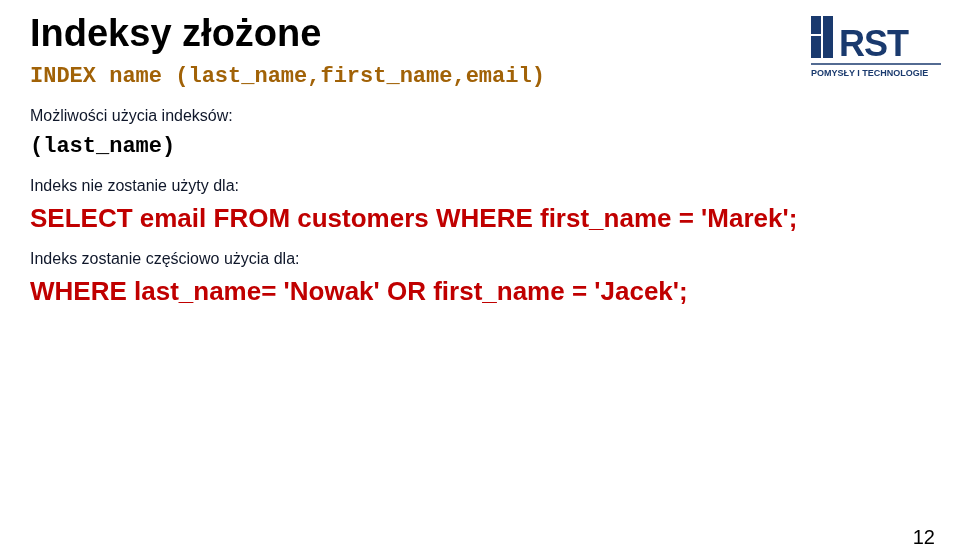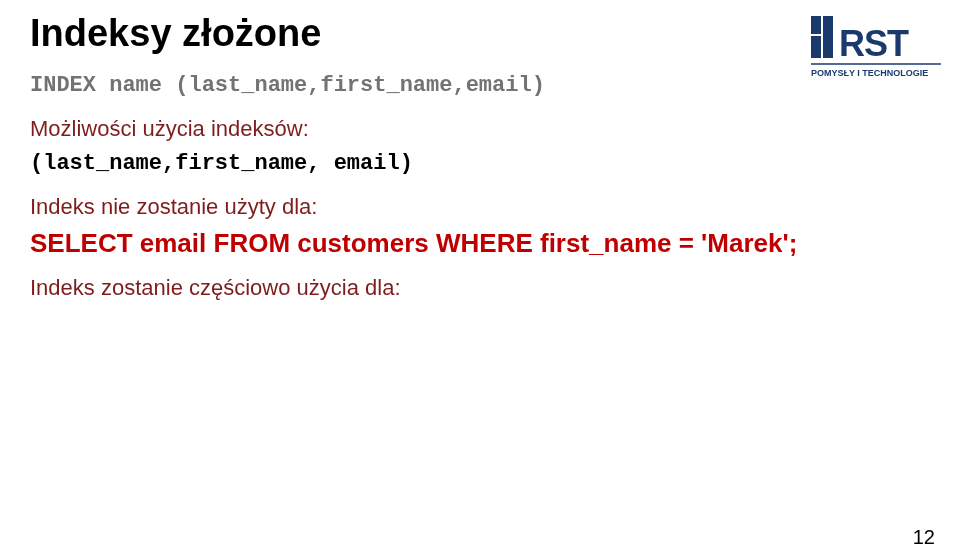--- a/index.html
+++ b/index.html
@@ -12,32 +12,32 @@
       height: 559px;
       background: #ffffff;
       font-family: Arial, Helvetica, sans-serif;
       position: relative;
       padding: 12px 30px 20px 30px;
     }
     .title {
       font-size: 38px;
       font-weight: bold;
       color: #000;
-      margin-bottom: 18px;
+      margin-bottom: 9px;
     }
     .code-line {
       font-family: 'Courier New', Courier, monospace;
       font-size: 22px;
       font-weight: bold;
-      color: #737373;
+      color: #a16207;
       margin-bottom: 18px;
     }
     .body-text {
-      font-size: 22px;
-      color: #7f1d1d;
+      font-size: 16px;
+      color: #0f172a;
       margin-bottom: 6px;
     }
     .mono-block {
       font-family: 'Courier New', Courier, monospace;
       font-size: 22px;
       font-weight: bold;
       color: #000;
       line-height: 1.45;
       margin-bottom: 14px;
     }
@@ -75,25 +75,26 @@
   </svg>
 </div>
 
 <h1 class="title">Indeksy złożone</h1>
 
 <div class="code-line">INDEX name (last_name,first_name,email)</div>
 
 <div class="body-text">Możliwości użycia indeksów:</div>
 
 <div class="mono-block">
-  <div>(last_name,first_name, email)</div>
+  <div>(last_name)</div>
 </div>
 
 <div class="body-text">Indeks nie zostanie użyty dla:</div>
 
 <div class="sql-line">SELECT email FROM customers WHERE first_name = 'Marek';</div>
 
 <div class="body-text">Indeks zostanie częściowo użycia dla:</div>
 
 <div class="sql-line">
+  <div>WHERE last_name= 'Nowak' OR first_name = 'Jacek';</div>
 </div>
 
 <div class="page-num">12</div>
 
 </body></html>

